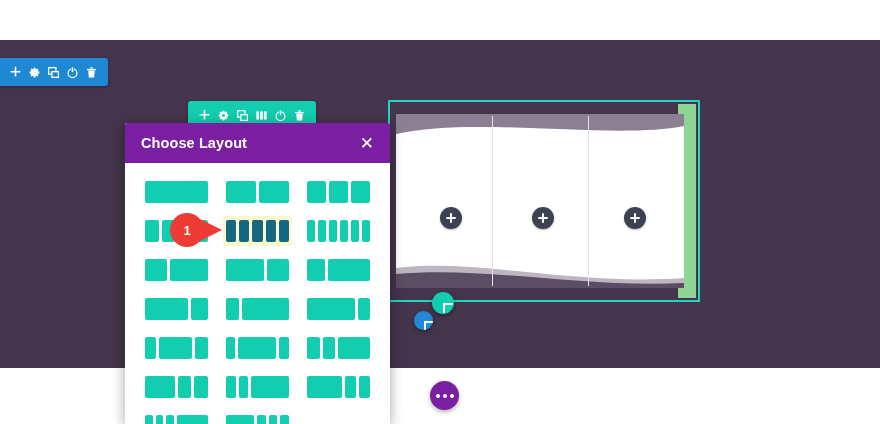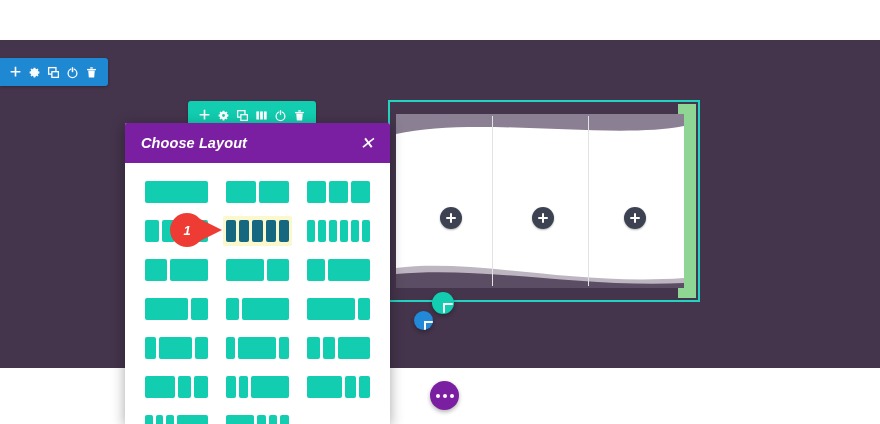--- a/index.html
+++ b/index.html
@@ -2,21 +2,21 @@
 <html><head>
 <meta charset="utf-8">
 <style>
   * { box-sizing: border-box; margin: 0; padding: 0; }
   html, body {
     width: 880px; height: 424px;
     font-family: "Liberation Sans", sans-serif;
     background: #ffffff;
     overflow: hidden;
   }
-  #stage { position: relative; width: 768px; height: 424px; background:#ffffff;font-style:italic; }
+  #stage { position: relative; width: 768px; height: 424px; background:#ffffff; }
 
   
   .backdrop {
     position:absolute; left:0; top:40px; width:880px; height:328px;
     background:#44344c;
   }
 
   
   .toolbar {
     position:absolute; display:flex; align-items:center;

